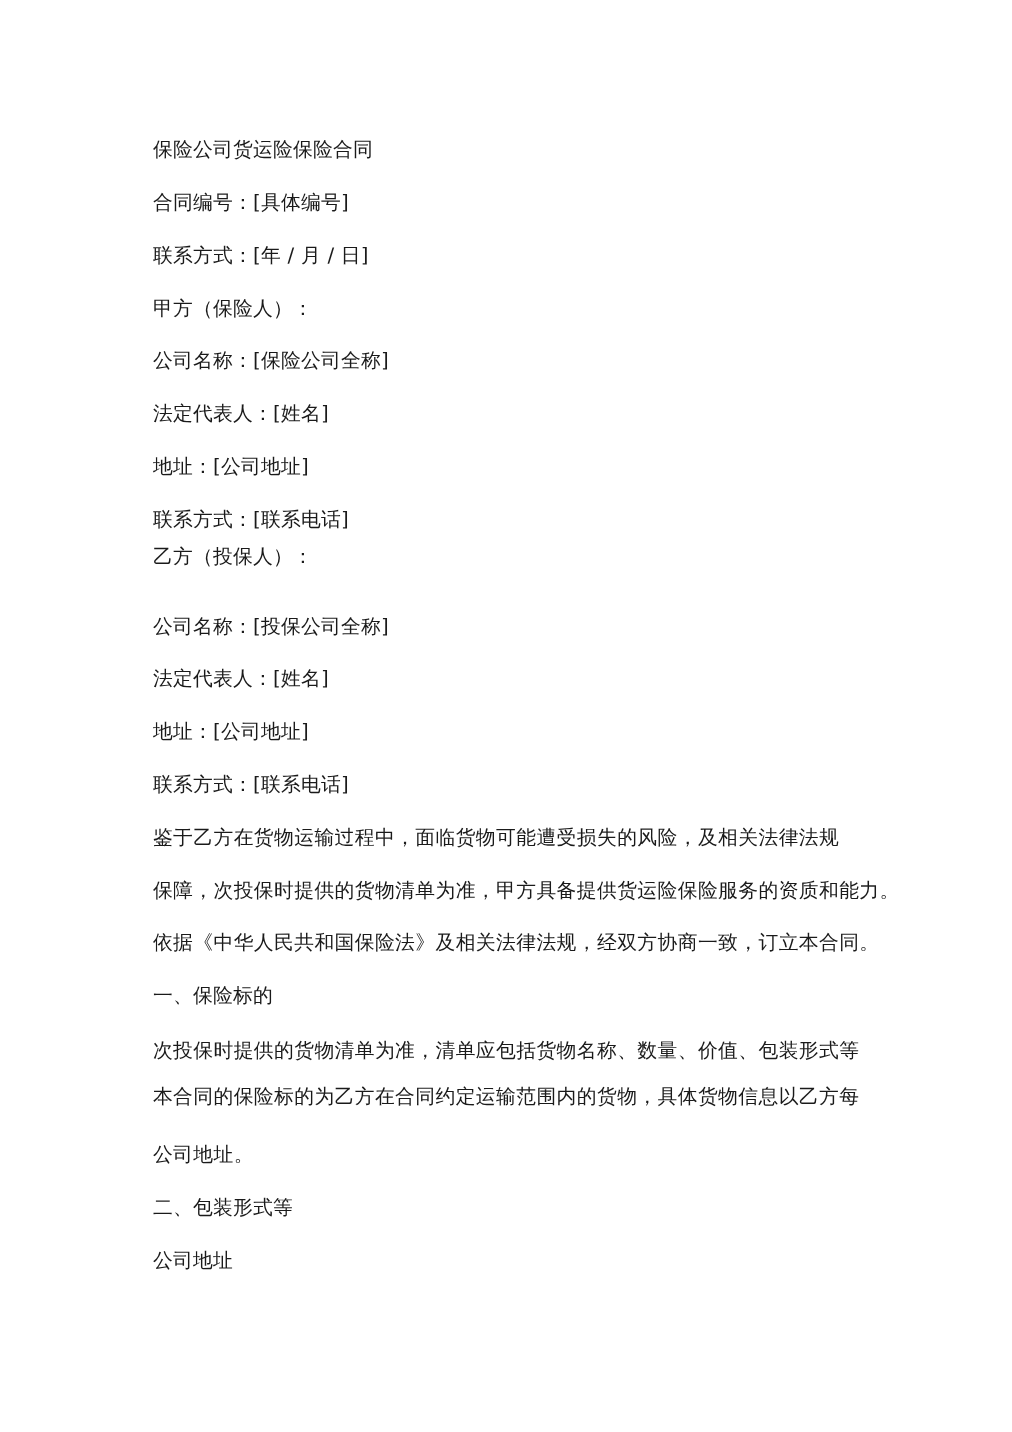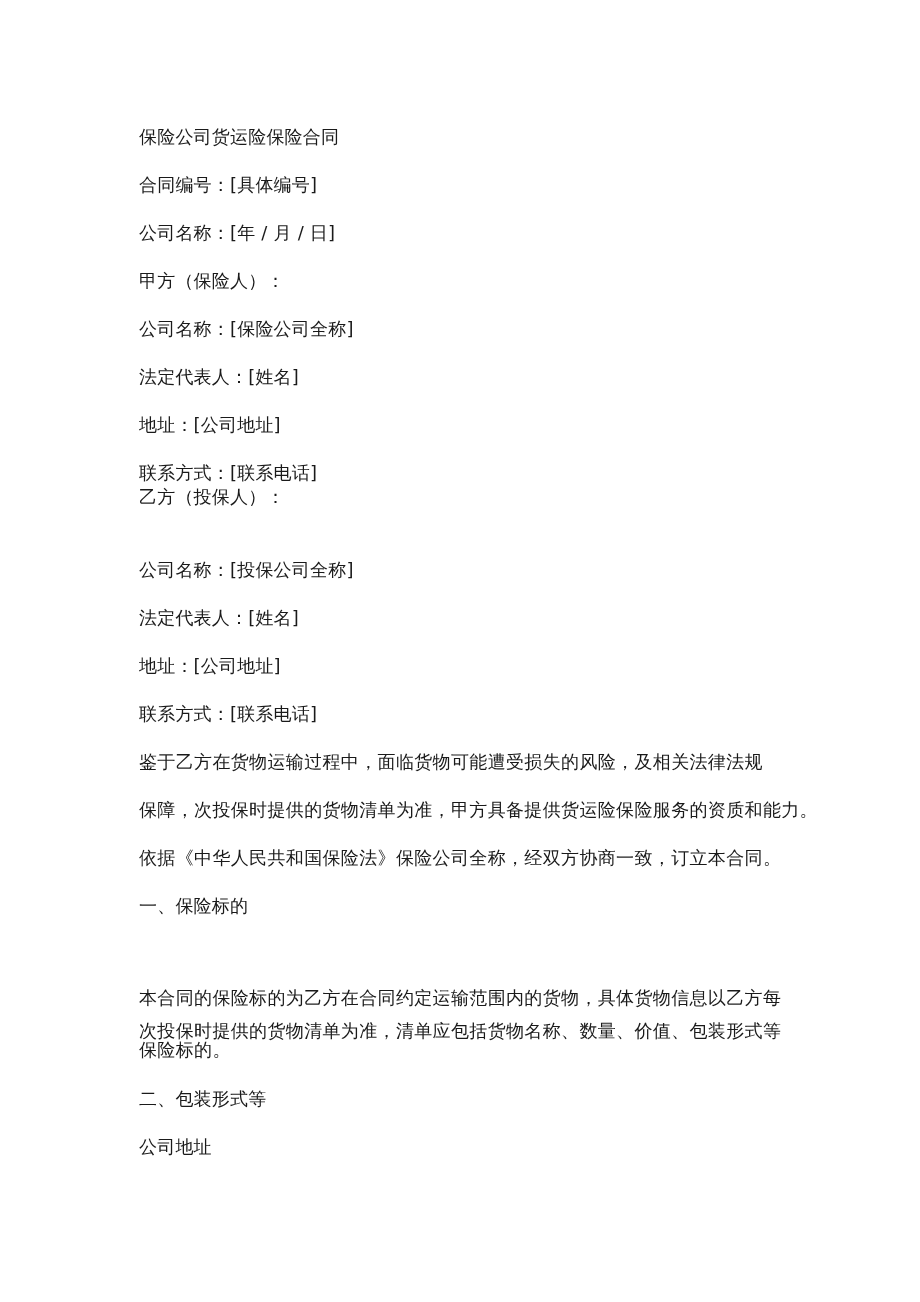--- a/index.html
+++ b/index.html
@@ -14,38 +14,38 @@
     font-size: 18px; line-height: 24px; letter-spacing: 0.2px; text-align: right;
   }
   .para-line { letter-spacing: 0.35px; }
 </style>
 </head>
 <body>
 
 <div class="page">
   <div class="line" style="top:125px">保险公司货运险保险合同</div>
   <div class="line" style="top:173px">合同编号：[具体编号]</div>
-  <div class="line" style="top:221px">公司名称：[年 / 月 / 日]</div>
+  <div class="line" style="top:221px">联系方式：[年 / 月 / 日]</div>
 
   <div class="line" style="top:269px">甲方（保险人）：</div>
   <div class="line" style="top:317px">公司名称：[保险公司全称]</div>
   <div class="line" style="top:365px">法定代表人：[姓名]</div>
   <div class="line" style="top:413px">地址：[公司地址]</div>
   <div class="line" style="top:461px">联系方式：[联系电话]</div>
 
-  <div class="line" style="top:485px">乙方（投保人）：</div>
+  <div class="line" style="top:495px">乙方（投保人）：</div>
   <div class="line" style="top:558px">公司名称：[投保公司全称]</div>
   <div class="line" style="top:606px">法定代表人：[姓名]</div>
   <div class="line" style="top:654px">地址：[公司地址]</div>
   <div class="line" style="top:702px">联系方式：[联系电话]</div>
 
   <div class="line para-line" style="top:750px">鉴于乙方在货物运输过程中，面临货物可能遭受损失的风险，及相关法律法规</div>
   <div class="line para-line" style="top:798px">保障，次投保时提供的货物清单为准，甲方具备提供货运险保险服务的资质和能力。</div>
-  <div class="line para-line" style="top:846px">依据《中华人民共和国保险法》保险公司全称，经双方协商一致，订立本合同。</div>
+  <div class="line para-line" style="top:846px">依据《中华人民共和国保险法》及相关法律法规，经双方协商一致，订立本合同。</div>
 
   <div class="line" style="top:894px">一、保险标的</div>
   <div class="line para-line" style="top:986px">本合同的保险标的为乙方在合同约定运输范围内的货物，具体货物信息以乙方每</div>
-  <div class="line para-line" style="top:1019px">次投保时提供的货物清单为准，清单应包括货物名称、数量、价值、包装形式等</div>
-  <div class="line para-line" style="top:1038px">保险标的。</div>
+  <div class="line para-line" style="top:944px">次投保时提供的货物清单为准，清单应包括货物名称、数量、价值、包装形式等</div>
+  <div class="line para-line" style="top:1038px">公司地址。</div>
 
   <div class="line" style="top:1087px">二、包装形式等</div>
   <div class="line" style="top:1135px">公司地址</div>
 </div>
 
 </body></html>

